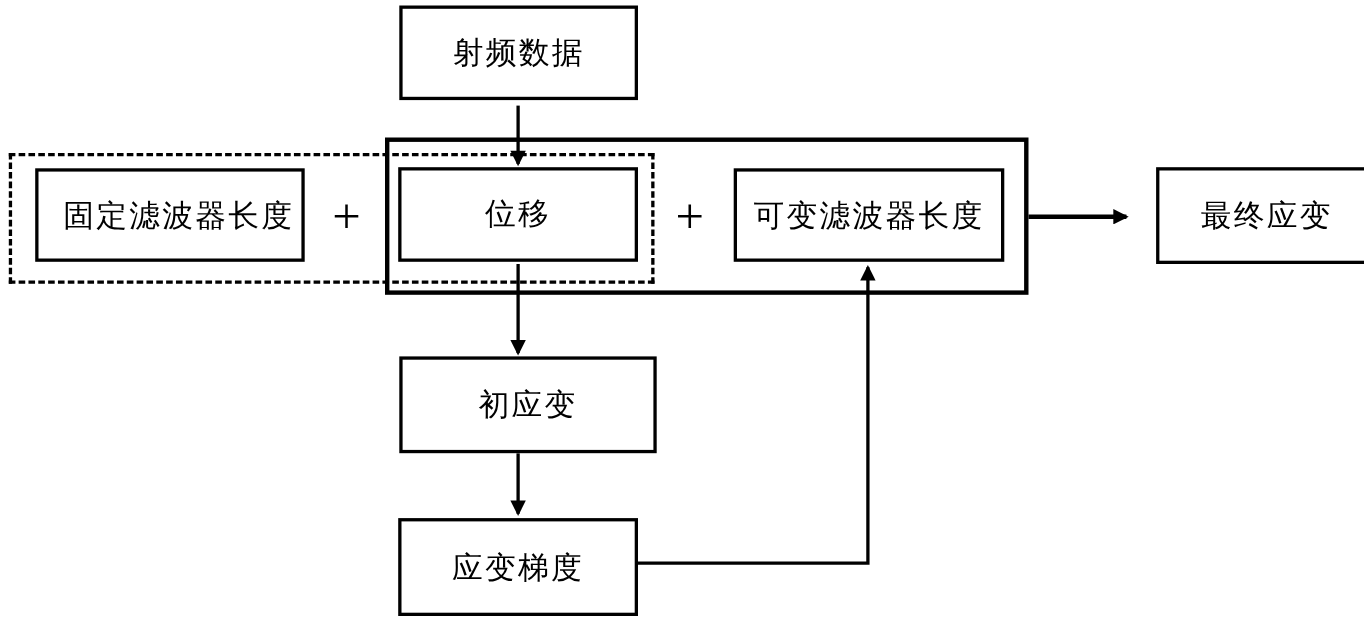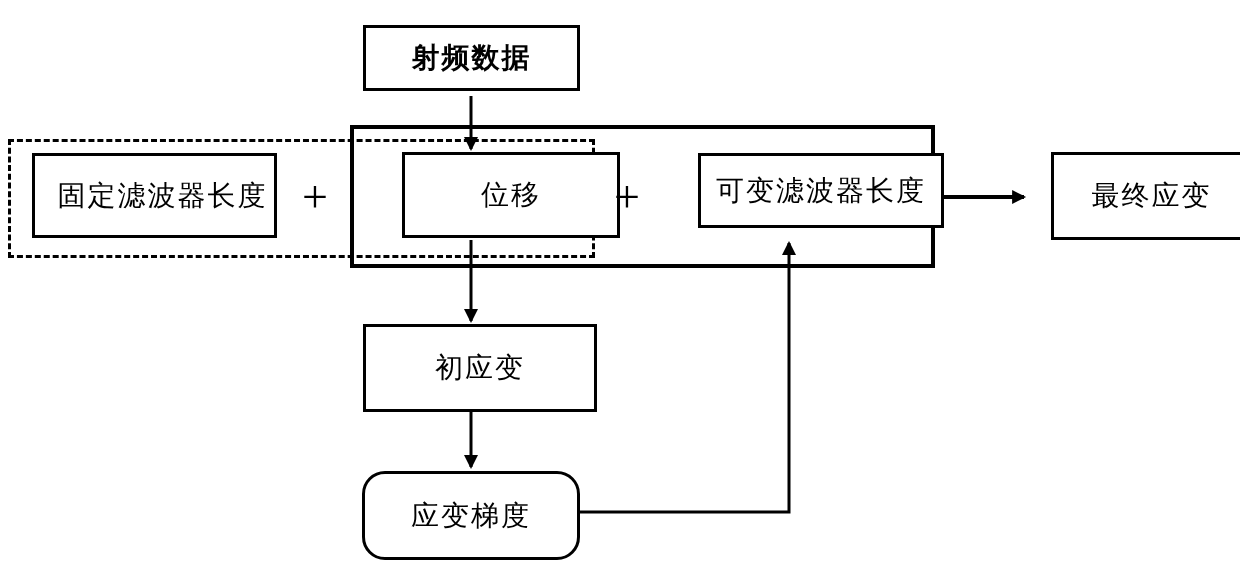--- a/index.html
+++ b/index.html
@@ -54,27 +54,27 @@
     position: absolute;
     left: 0;
     top: 0;
     width: 1240px;
     height: 568px;
     z-index: 2;
     pointer-events: none;
   }
 
   
-  #rf-data            { left: 363px; top: 25px;   width: 217px; height: 66px; font-weight: bold; }
+  #rf-data            { left: 363px; top: 5px;   width: 217px; height: 86px; }
   #fixed-filter       { left: 32px;  top: 153px; width: 245px; height: 85px; padding-left: 16px; }
-  #displacement       { left: 362px; top: 152px; width: 218px; height: 86px; margin-left: 40px; }
-  #variable-filter    { left: 667px; top: 153px; width: 246px; height: 75px; margin-left: 31px; }
+  #displacement       { left: 362px; top: 152px; width: 218px; height: 86px; }
+  #variable-filter    { left: 667px; top: 153px; width: 246px; height: 85px; }
   #final-strain       { left: 1027px;top: 152px; width: 201px; height: 88px; margin-left: 24px; }
   #initial-strain     { left: 363px; top: 324px; width: 234px; height: 88px; }
-  #strain-gradient    { left: 362px; top: 471px; width: 218px; height: 89px; border-radius: 23px; }
+  #strain-gradient    { left: 362px; top: 471px; width: 218px; height: 89px; }
   #dashed-group       { left: 8px;   top: 139px; width: 587px; height: 119px; }
   #solid-group        { left: 350px; top: 125px; width: 585px; height: 143px; }
   #plus-left          { left: 315px; top: 197px; }
   #plus-right         { left: 627px; top: 197px; }
 </style>
 </head>
 <body>
 
 <div id="canvas">
 

